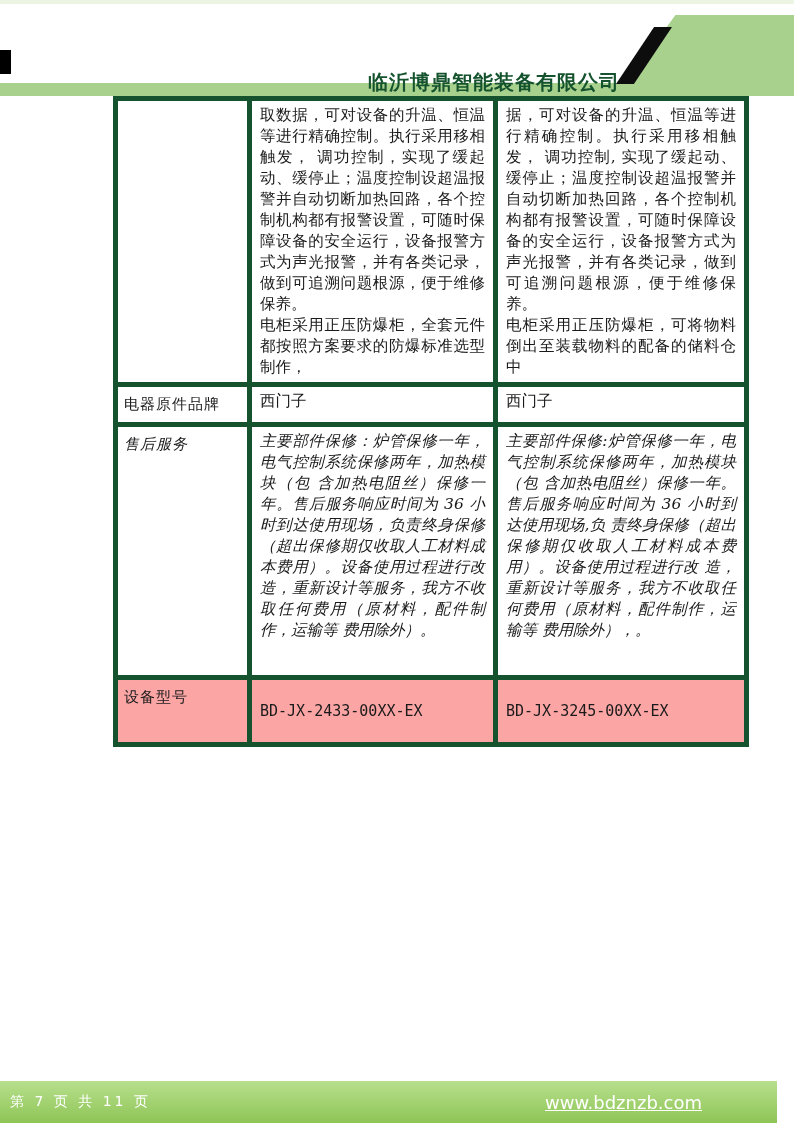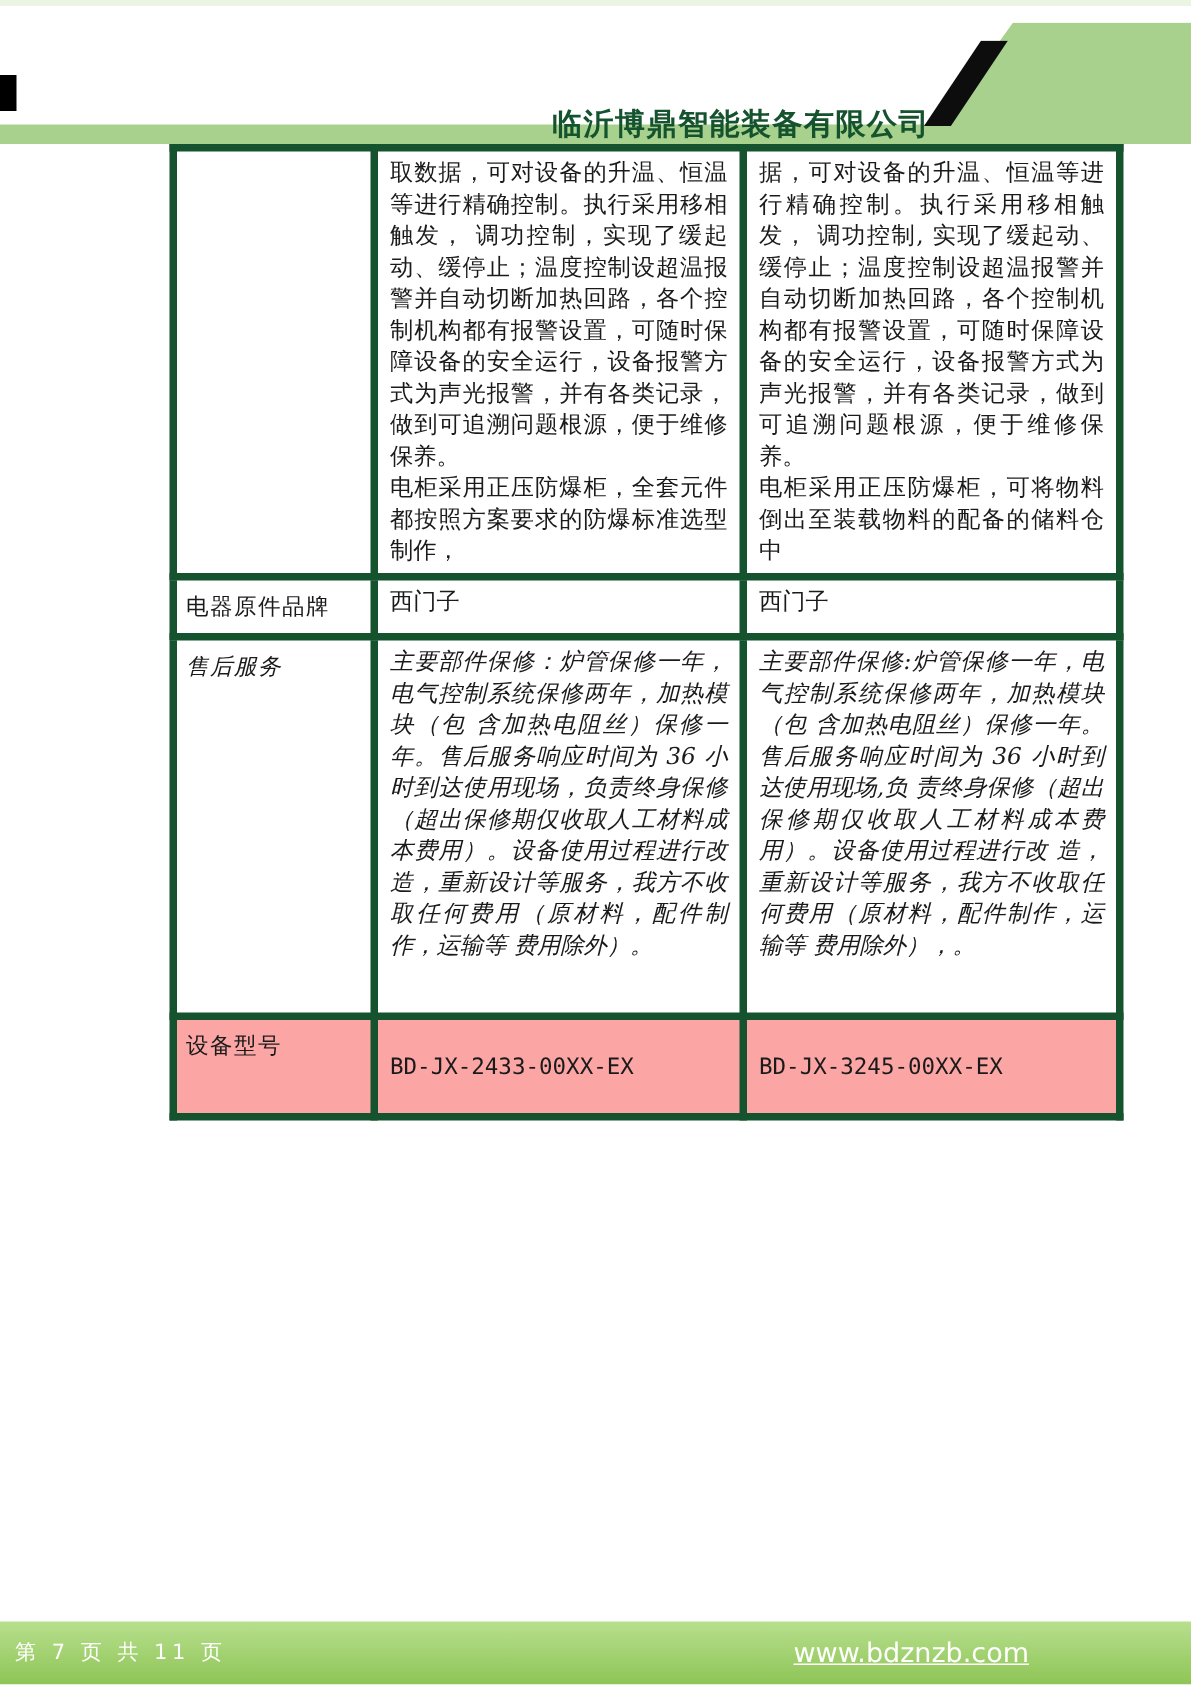--- a/index.html
+++ b/index.html
@@ -38,24 +38,24 @@
   tr.r1{height:272px;} tr.r2{height:32px;} tr.r3{height:145px;}
   tr.r4{height:63px;}  tr.r5{height:32px;} tr.r6{height:253px;font-style:italic;}
   tr.model-row{height:33px;}
   tr.model-row td{background:#fca5a5;}
   td.model-cell{
     font-family:"DejaVu Sans Mono",monospace;font-size:15px;
     padding:22px 8px;line-height:18px;text-align:left;
   }
   
   .footer{
-    position:absolute;left:0;right:0;bottom:0;height:42px;
+    position:absolute;left:0;right:17px;bottom:0;height:42px;
     background:linear-gradient(180deg,#b7df8d 0%,#8ec556 100%);
     display:flex;align-items:center;justify-content:space-between;
-    padding:0 108px 0 10px;color:#fff;text-align:right;
+    padding:0 75px 0 10px;color:#fff;text-align:right;
   }
   .page-number{font-size:14px;letter-spacing:3px;}
   .website-link{font-size:18px;color:#ffffff;text-decoration:underline;cursor:pointer;}
 </style>
 </head>
 <body>
 
 <div class="top-strip"></div>
 <div class="black-tab"></div>
 <div class="green-band"></div>

